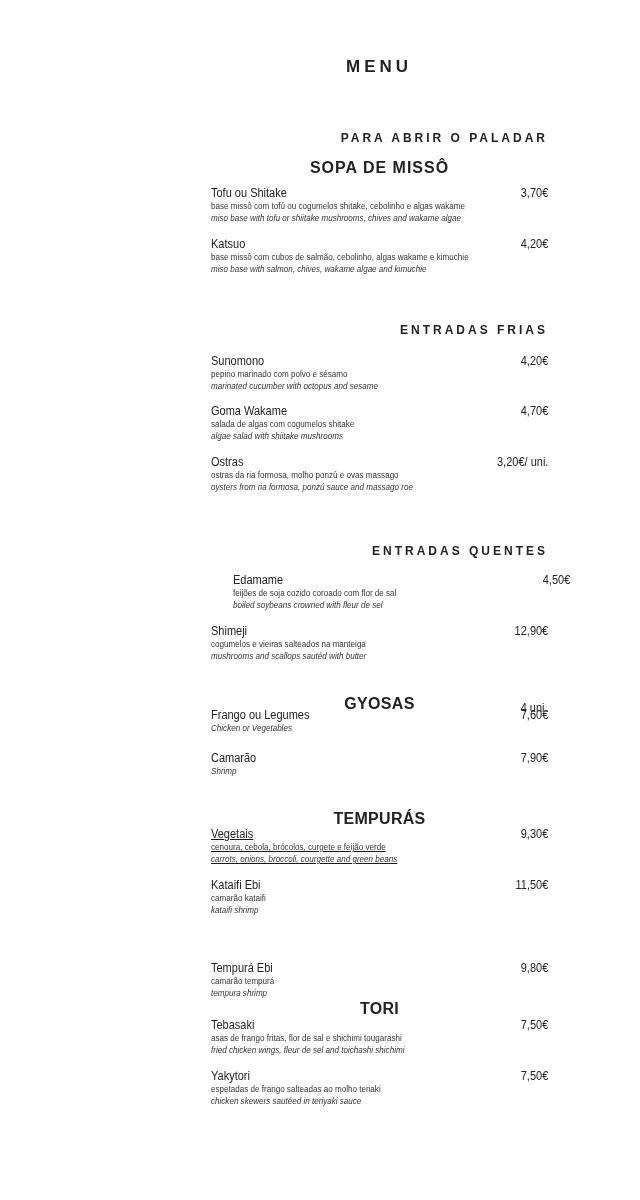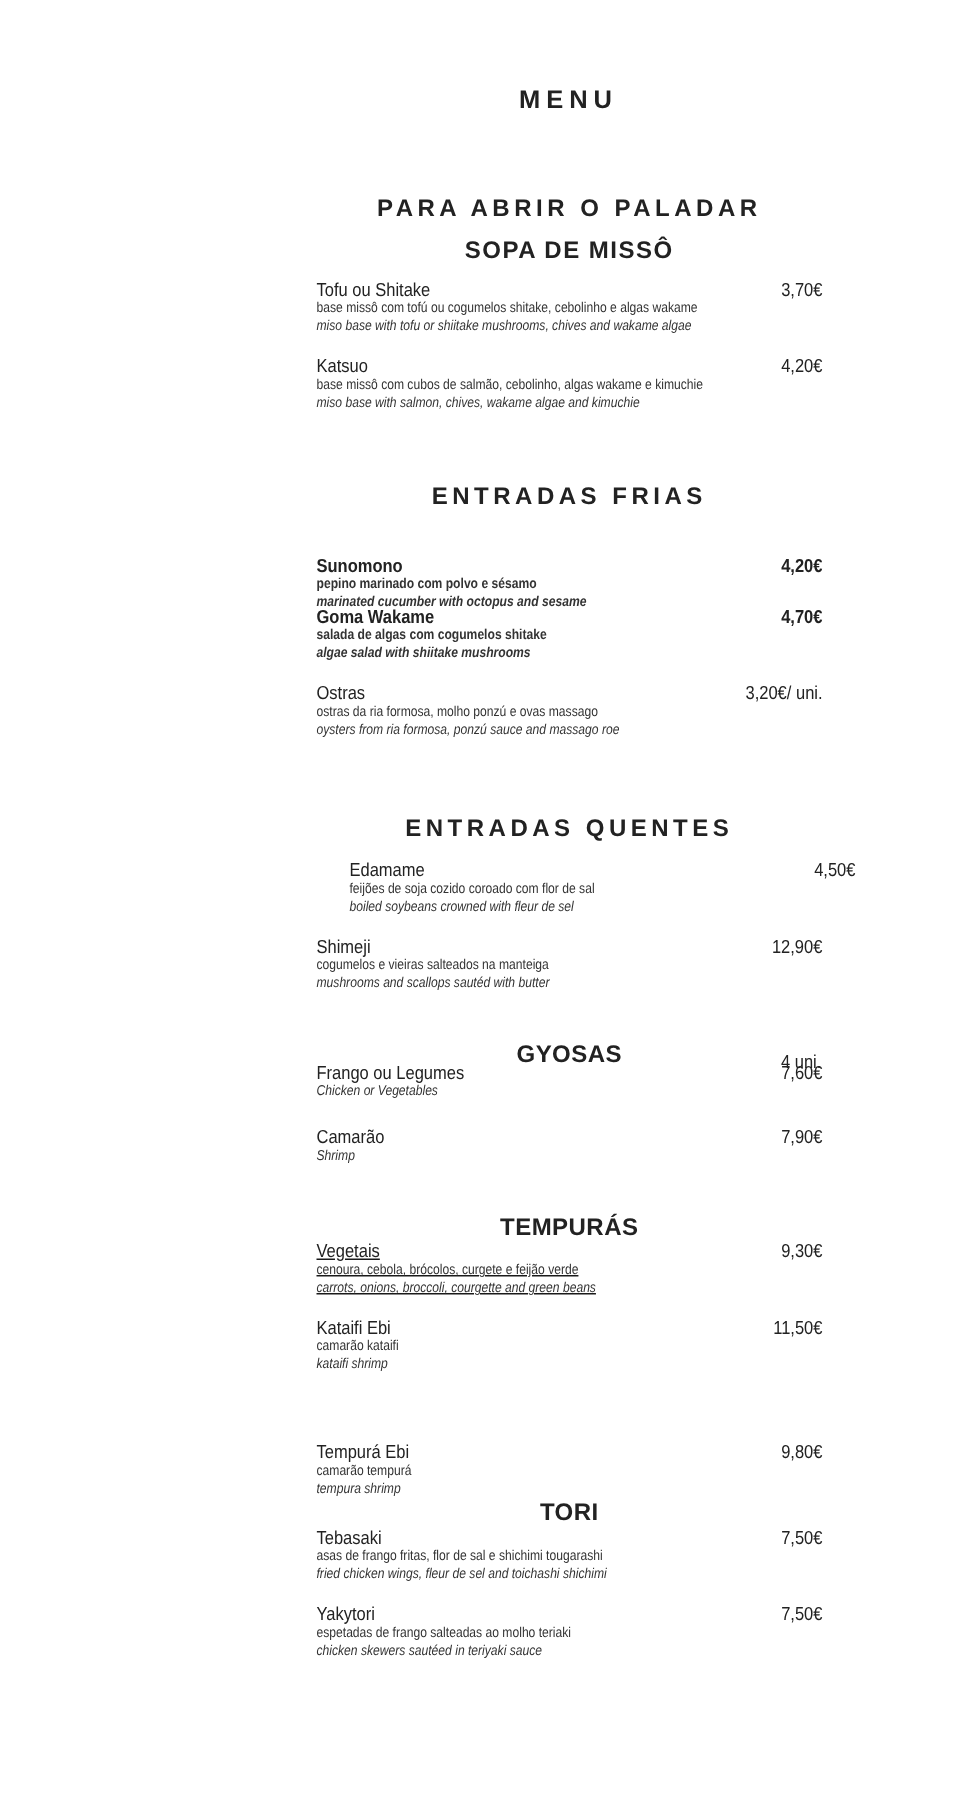--- a/index.html
+++ b/index.html
@@ -29,22 +29,23 @@
     .section-title {
       position: absolute;
       left: 211px;
       width: 337px;
       text-align: center;
       font-weight: bold;
       color: #222;
       white-space: nowrap;
     }
     .section-title.spaced {
-      font-size: 16px;
+      font-size: 12px;
       letter-spacing: 3px;
+      text-align: right;
     }
     .section-title.plain {
       font-size: 16px;
       letter-spacing: 0.3px;
     }
     .item {
       position: absolute;
       left: 211px;
       width: 337px;
     }
@@ -115,28 +116,28 @@
 
 <div class="item" style="top:237px;">
   <span class="item-name">Katsuo</span>
   <span class="item-desc">base missô com cubos de salmão, cebolinho, algas wakame e kimuchie</span>
   <span class="item-desc-en">miso base with salmon, chives, wakame algae and kimuchie</span>
   <span class="item-price">4,20€</span>
 </div>
 
 <div class="section-title spaced" style="top:323px;">ENTRADAS FRIAS</div>
 
-<div class="item" style="top:370px;font-weight:bold;">
+<div class="item" style="top:354px;">
   <span class="item-name">Sunomono</span>
   <span class="item-desc">pepino marinado com polvo e sésamo</span>
   <span class="item-desc-en">marinated cucumber with octopus and sesame</span>
   <span class="item-price">4,20€</span>
 </div>
 
-<div class="item" style="top:404px;font-weight:bold;">
+<div class="item" style="top:404px;">
   <span class="item-name">Goma Wakame</span>
   <span class="item-desc">salada de algas com cogumelos shitake</span>
   <span class="item-desc-en">algae salad with shiitake mushrooms</span>
   <span class="item-price">4,70€</span>
 </div>
 
 <div class="item" style="top:455px;">
   <span class="item-name">Ostras</span>
   <span class="item-desc">ostras da ria formosa, molho ponzú e ovas massago</span>
   <span class="item-desc-en">oysters from ria formosa, ponzú sauce and massago roe</span>

